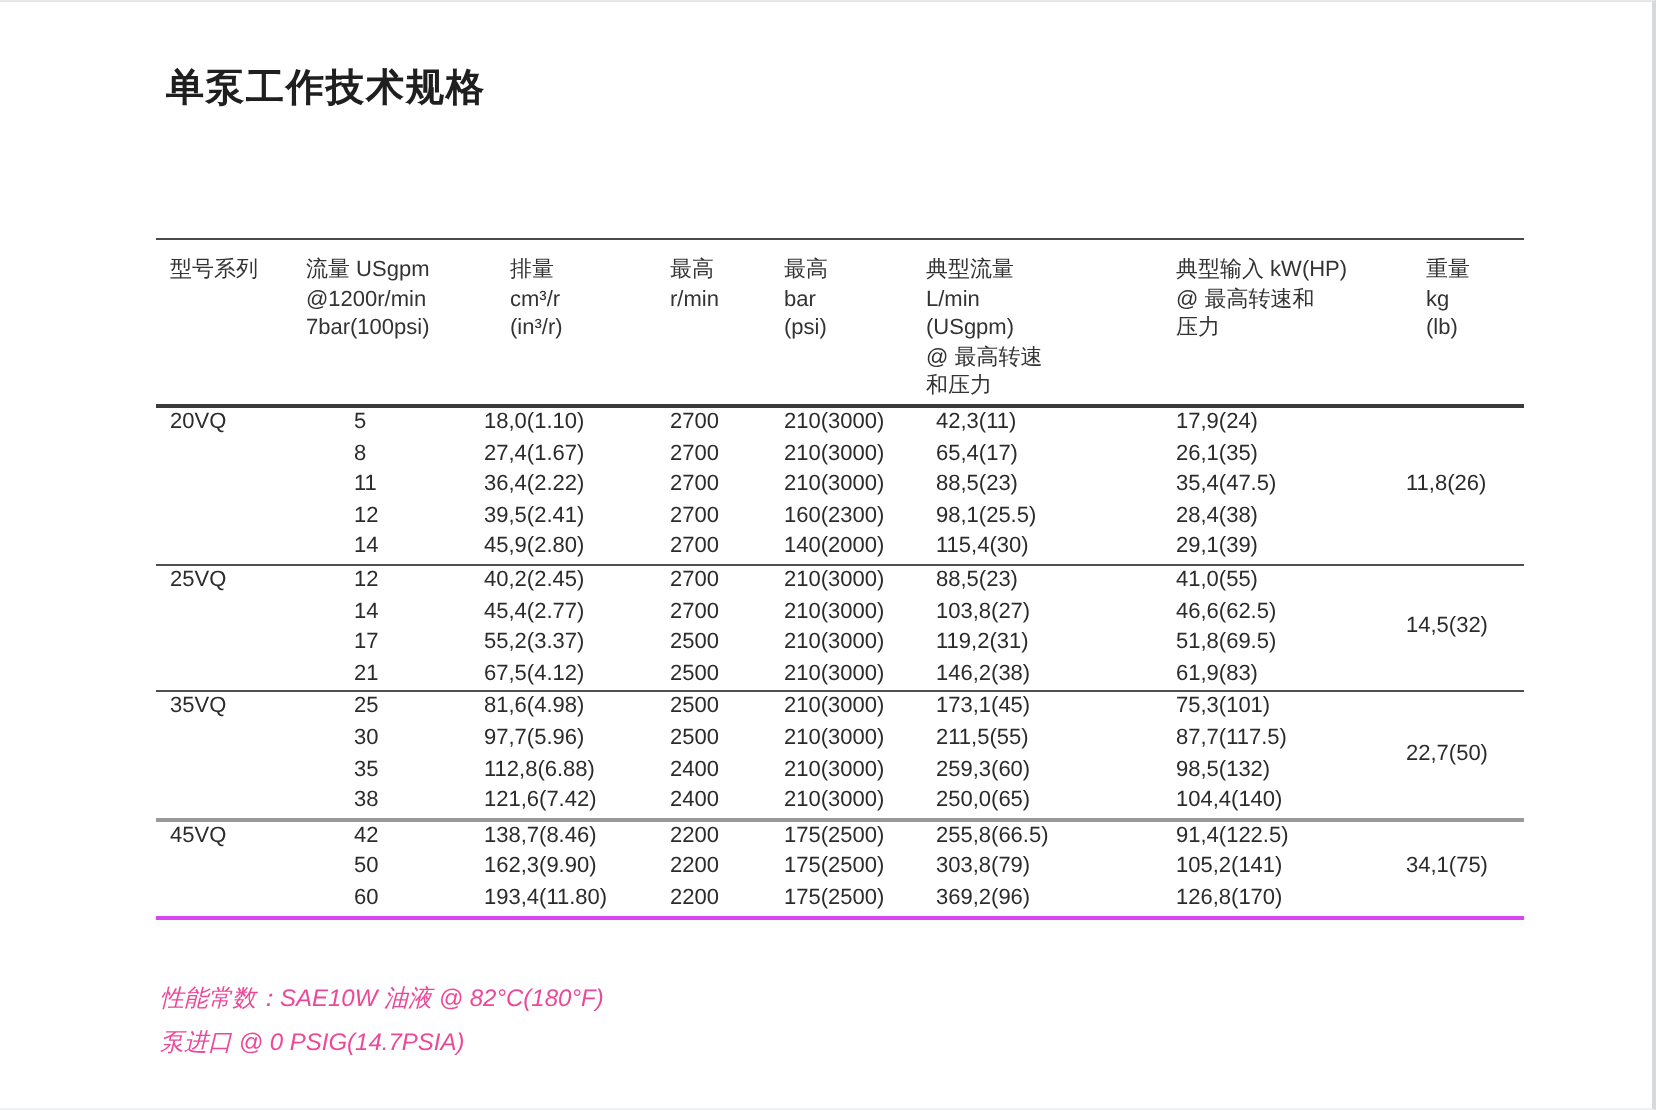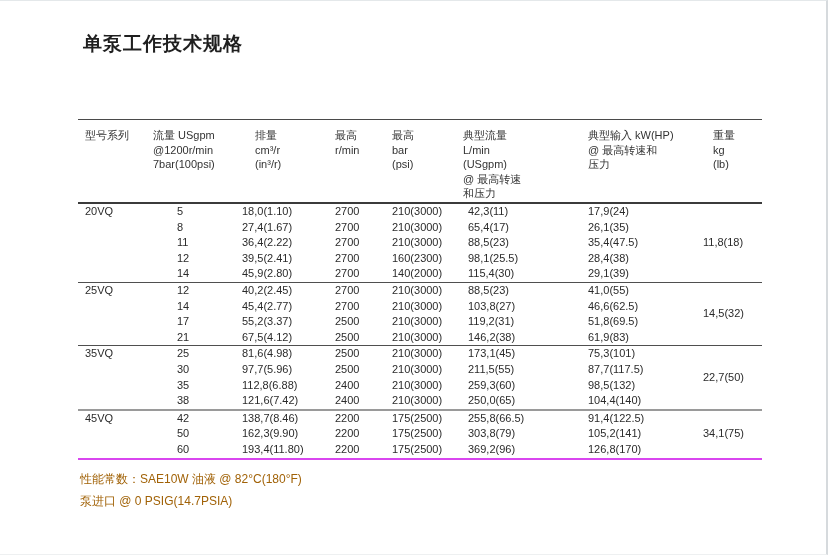--- a/index.html
+++ b/index.html
@@ -81,24 +81,25 @@
   th.c-bar, td.c-bar { padding-left: 7px; }
   th.c-tflow  { padding-left: 8px; margin-left: 12px; }
   td.c-tflow  { padding-left: 13px; }
   th.c-input, td.c-input { padding-left: 8px; }
   th.c-weight { padding-left: 18px; }
   td.c-weight { padding-left: 8px; vertical-align: middle; }
 
   .footer {
     position: absolute;
     left: 80px;
-    top: 468px;
+    top: 488px;
     font-size: 12px;
     line-height: 21.5px;
-    color: #a16207;
+    color: #ec4899;
+    font-style: italic;
   }
   .footer p { margin: 0; }
 </style>
 </head>
 <body>
 
 <div class="page">
 
   <h1 class="title">单泵工作技术规格</h1>
 
@@ -142,21 +143,21 @@
     </thead>
     <tbody>
         <tr class="group-first">
           <td class="c-model" rowspan="5">20VQ</td>
           <td class="c-flow">5</td>
           <td class="c-disp">18,0(1.10)</td>
           <td class="c-rpm">2700</td>
           <td class="c-bar">210(3000)</td>
           <td class="c-tflow">42,3(11)</td>
           <td class="c-input">17,9(24)</td>
-          <td class="c-weight" rowspan="5">11,8(18)</td>
+          <td class="c-weight" rowspan="5">11,8(26)</td>
         </tr>
         <tr>
           <td class="c-flow">8</td>
           <td class="c-disp">27,4(1.67)</td>
           <td class="c-rpm">2700</td>
           <td class="c-bar">210(3000)</td>
           <td class="c-tflow">65,4(17)</td>
           <td class="c-input">26,1(35)</td>
         </tr>
         <tr>

